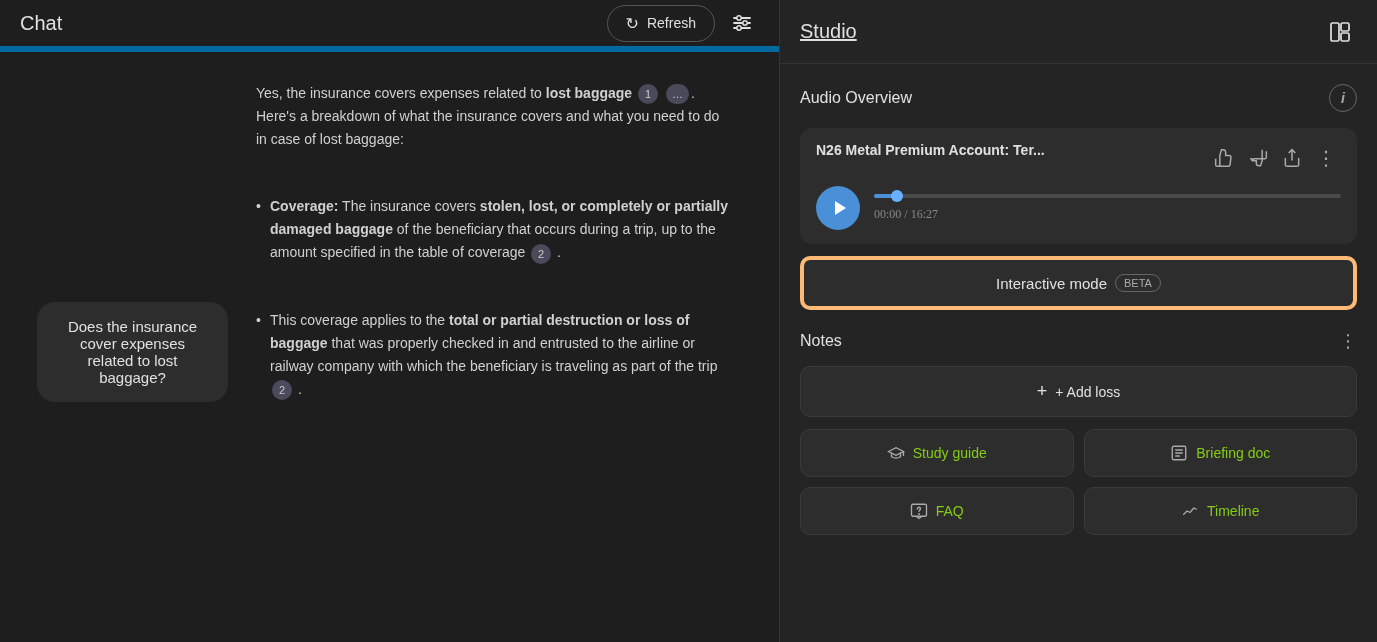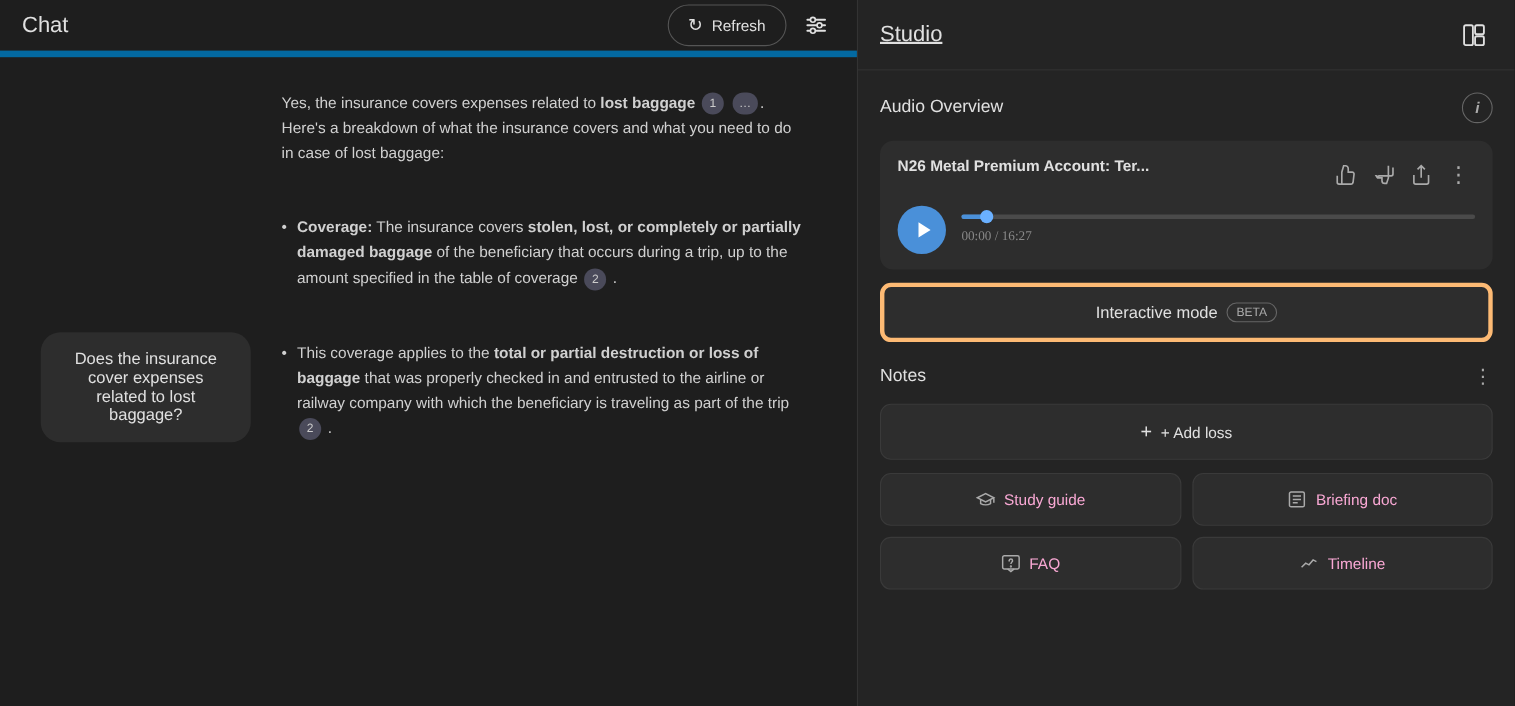--- a/index.html
+++ b/index.html
@@ -403,21 +403,21 @@
     .tool-btn {
       display: flex;
       align-items: center;
       justify-content: center;
       gap: 8px;
       background: #2d2d2d;
       border: 1px solid #3a3a3a;
       border-radius: 10px;
       padding: 14px;
       cursor: pointer;
-      color: #f9a8d4;
+      color: #84cc16;
       font-size: 14px;
     }
 
     .tool-btn-icon {
       font-size: 16px;
       color: #aaa;
     }
   </style>
 </head>
 <body>

